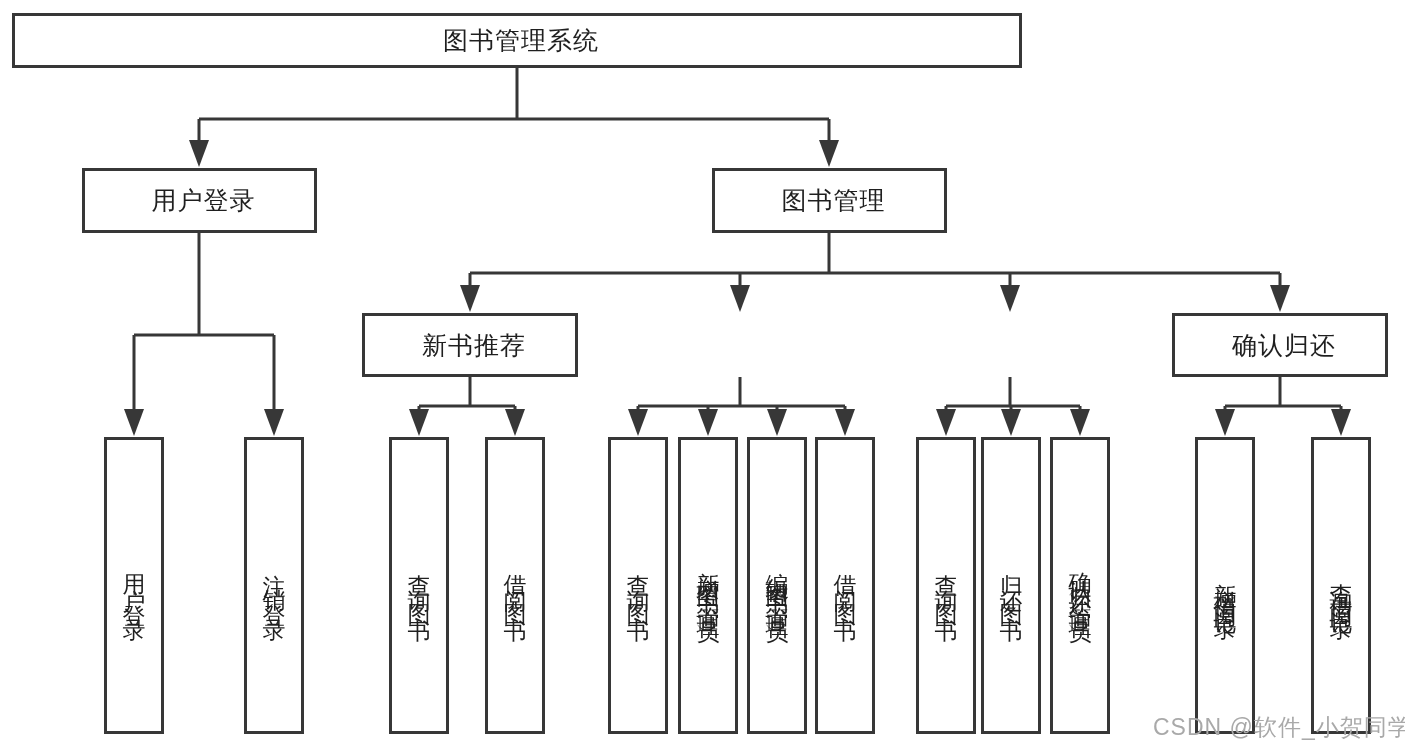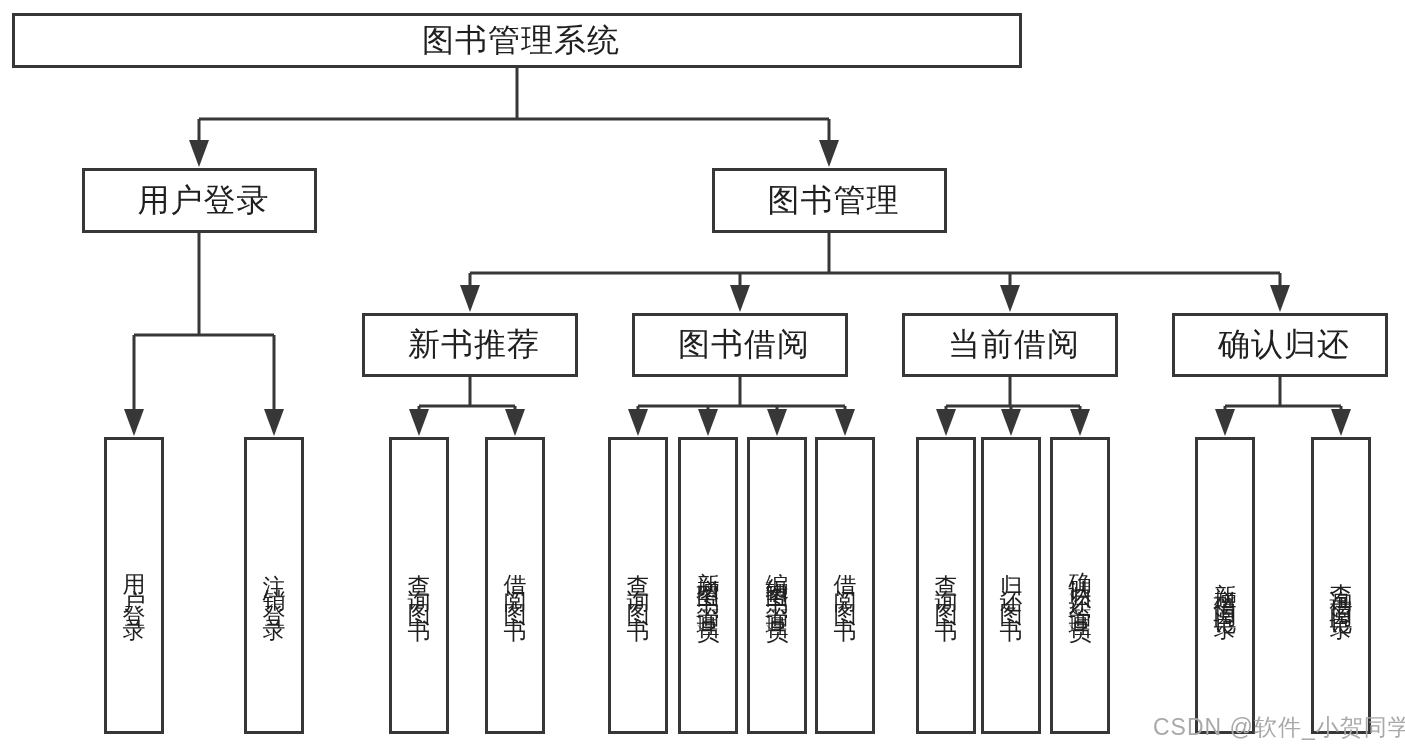--- a/index.html
+++ b/index.html
@@ -11,21 +11,21 @@
   }
   .stage { position: absolute; left: 0; top: 0; width: 1405px; height: 747px; }
   svg.wires { position: absolute; left: 0; top: 0; z-index: 1; }
   .node {
     position: absolute; z-index: 2;
     background: #ffffff;
     border: 3px solid #373737;
     color: #1f1f1f;
     display: flex; align-items: center; justify-content: center;
   }
-  .hnode { font-size: 32px; letter-spacing: 1px; padding-left: 8px; }
+  .hnode { font-size: 25px; letter-spacing: 1px; padding-left: 8px; }
   .root  { left: 12px; top: 13px; width: 1010px; height: 55px; }
   .lvl2  { top: 168px; width: 235px; height: 65px; }
   .lvl3  { top: 313px; width: 216px; height: 64px; }
   .leaf  { top: 437px; width: 60px; height: 297px; }
   .vlabel {
     writing-mode: vertical-rl;
     font-size: 23px;
     line-height: 1;
   }
   .watermark {
@@ -88,26 +88,20 @@
   <div class="node hnode lvl2" style="left:82px">
     <span>用户登录</span>
   </div>
   <div class="node hnode lvl2" style="left:712px">
     <span>图书管理</span>
   </div>
 
   <div class="node hnode lvl3" style="left:362px">
     <span>新书推荐</span>
   </div>
-  <div class="node hnode lvl3" style="left:632px">
-    <span>图书借阅</span>
-  </div>
-  <div class="node hnode lvl3" style="left:902px">
-    <span>当前借阅</span>
-  </div>
   <div class="node hnode lvl3" style="left:1172px">
     <span>确认归还</span>
   </div>
 
   <div class="node leaf" style="left:104px">
     <span class="vlabel" style="letter-spacing: 15px;">用户登录</span>
   </div>
   <div class="node leaf" style="left:244px">
     <span class="vlabel" style="letter-spacing: 15px;">注销登录</span>
   </div>

